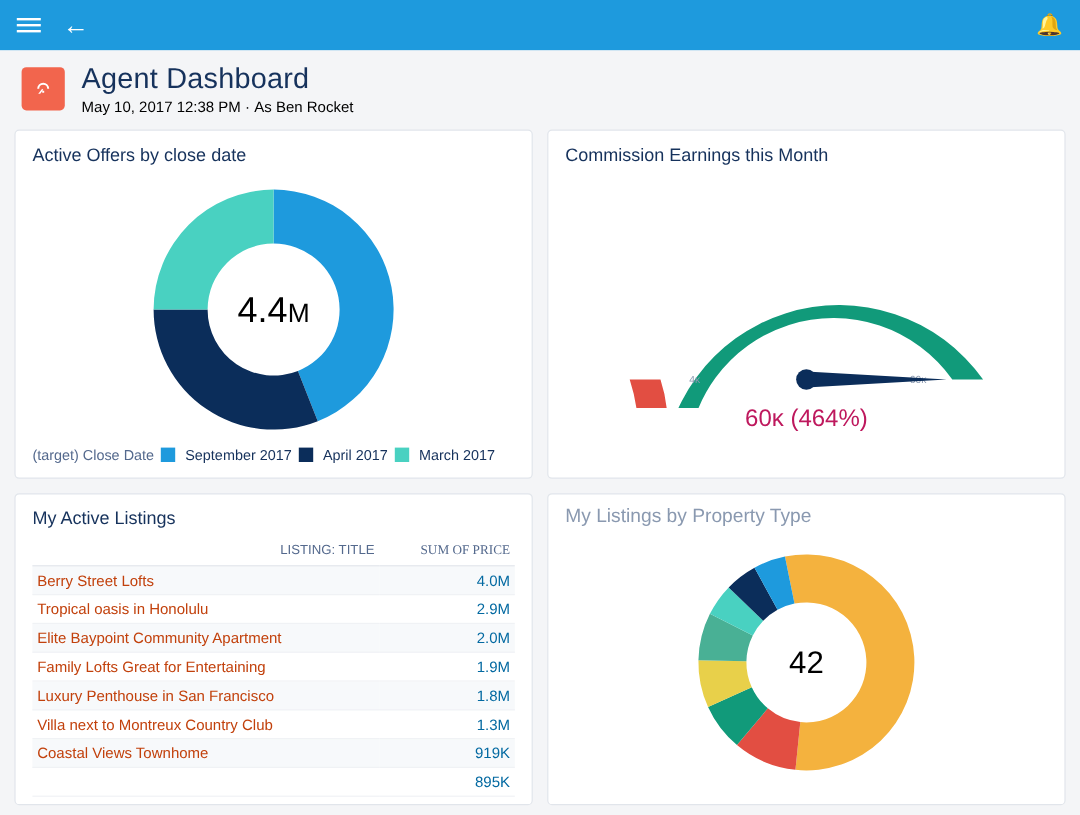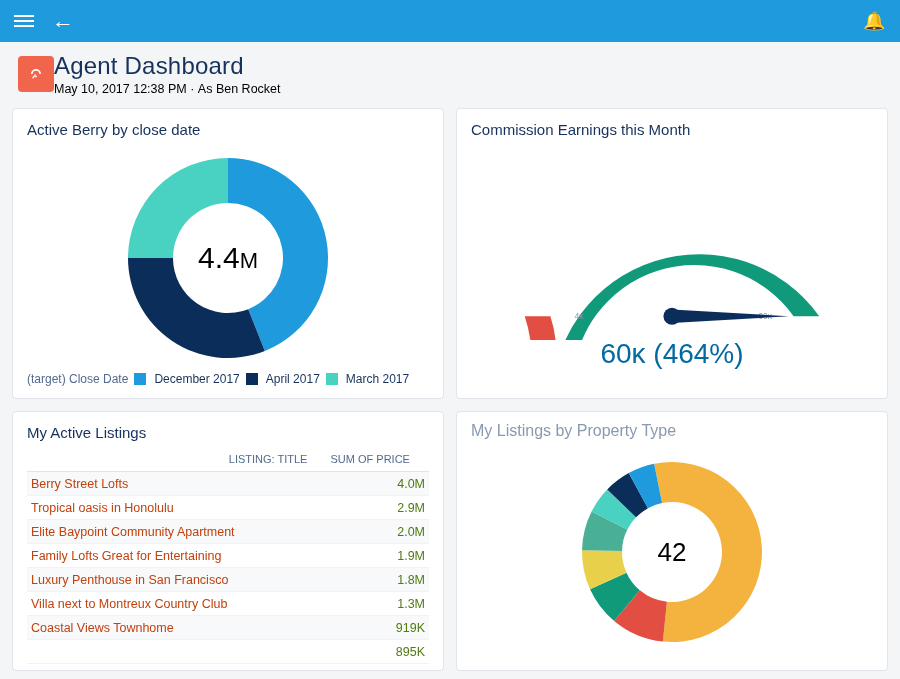--- a/index.html
+++ b/index.html
@@ -21,20 +21,21 @@
   }
   .topbar .spacer { flex: 1; }
   .hamburger { width: 20px; display: flex; flex-direction: column; gap: 3px; cursor:pointer;}
   .hamburger span { height: 2px; background: #fff; display:block;}
   .back-arrow { color:#fff; font-size:22px; cursor:pointer; font-weight:300;}
   .bell { color:#fff; font-size:18px; cursor:pointer;}
   .header {
     display: flex;
     align-items: center;
     padding: 10px 18px 12px;
+    gap: 14px;
     background: #f4f5f7;
   }
   .header .icon-tile {
     width: 36px; height: 36px;
     background: #f2654d;
     border-radius: 4px;
     display:flex;align-items:center;justify-content:center;
   }
   .header .icon-tile svg { width: 20px; height: 20px; }
   .header h1 { font-size: 24px; font-weight: 400; color: #16325c; letter-spacing:0.2px;}
@@ -56,29 +57,29 @@
   .card-sub { font-size: 16px; color:#8a99b0; margin-top:-2px; margin-bottom:4px;}
   
   .donut-wrap { display:flex; justify-content:center; padding: 6px 0 2px;}
   .donut-center-text { font-size: 30px; font-weight:400; color:#0c1e3d; }
   .donut-center-text .unit { font-variant: small-caps; font-size:22px;}
   .legend { font-size:12px; color:#16325c; margin-top:0; display:flex; align-items:center; flex-wrap:wrap; gap:6px;}
   .legend .label { color:#54698d;}
   .swatch { width:12px; height:12px; display:inline-block; vertical-align:middle; margin-right:2px;}
   
   .gauge-wrap { display:flex; justify-content:center; padding-top:6px;}
-  .gauge-value { text-align:center; font-size:28px; color:#0369a1; margin-top:-2px;}
+  .gauge-value { text-align:center; font-size:20px; color:#be185d; margin-top:-2px;}
   .tick-label { fill:#8a99b0; font-size:9px; font-family:inherit;}
   
   .tbl { width:100%; border-collapse: collapse; font-size:12.5px;}
   .tbl th { text-align:right; font-weight:400; color:#54698d; text-transform:uppercase; font-size:11px; padding:6px 4px; border-bottom:1px solid #e1e5eb;}
-  .tbl th.r { text-align:center;}
+  .tbl th.r { text-align:right;font-family:Liberation Serif, serif;}
   .tbl td { padding:4.5px 4px; border-bottom:1px solid #f0f2f5;}
   .tbl tr:nth-child(odd) td { background:#f7f9fb;}
-  .tbl td.r { text-align:right; color:#4d7c0f;}
+  .tbl td.r { text-align:right; color:#0369a1;}
   .tbl a { color:#c2410c; text-decoration:none; cursor:pointer;}
   
   .ldonut-center { font-size:26px; font-weight:400; color:#0c1e3d;}
 </style>
 </head>
 <body>
 
 <div class="topbar">
   <div class="hamburger">
     <span></span>
@@ -101,37 +102,37 @@
     <h1>Agent Dashboard</h1>
     <div class="sub">
       <span>May 10, 2017 12:38 PM</span>&nbsp;·&nbsp;<span>As Ben Rocket</span>
     </div>
   </div>
 </div>
 
 <div class="grid">
 
   <div class="card">
-    <div class="card-title">Active Berry by close date</div>
+    <div class="card-title">Active Offers by close date</div>
     <div class="donut-wrap">
       <svg id="offers-donut" width="230" height="220" viewBox="0 0 230 220">
         <g transform="translate(115,108)">
             <path d="M6.123233995736766e-15,-100 A100,100 0 0 1 36.81245526846781,92.97764858882513 L20.246850397657294,51.137706723853825 A55,55 0 0 0 3.3677786976552213e-15,-55 Z" fill="#1e9add"></path>
             <path d="M36.81245526846781,92.97764858882513 A100,100 0 0 1 -100,1.2246467991473532e-14 L-55,6.735557395310443e-15 A55,55 0 0 0 20.246850397657294,51.137706723853825 Z" fill="#0b2d5a"></path>
             <path d="M-100,1.2246467991473532e-14 A100,100 0 0 1 -1.8369701987210297e-14,-100 L-1.0103336092965664e-14,-55 A55,55 0 0 0 -55,6.735557395310443e-15 Z" fill="#49d1c1"></path>
           </g>
         <text x="115" y="118" text-anchor="middle" class="donut-center-text">
           <tspan>4.4</tspan><tspan class="unit">M</tspan>
         </text>
       </svg>
     </div>
     <div class="legend" id="offers-legend">
       <span class="label">(target) Close Date</span>
     <span class="swatch" style="background: rgb(30, 154, 221);"></span>
-        <span>December 2017</span>
+        <span>September 2017</span>
         <span class="swatch" style="background: rgb(11, 45, 90);"></span>
         <span>April 2017</span>
         <span class="swatch" style="background: rgb(73, 209, 193);"></span>
         <span>March 2017</span>
       </div>
   </div>
 
   <div class="card">
     <div class="card-title">Commission Earnings this Month</div>
     <div class="gauge-wrap">

